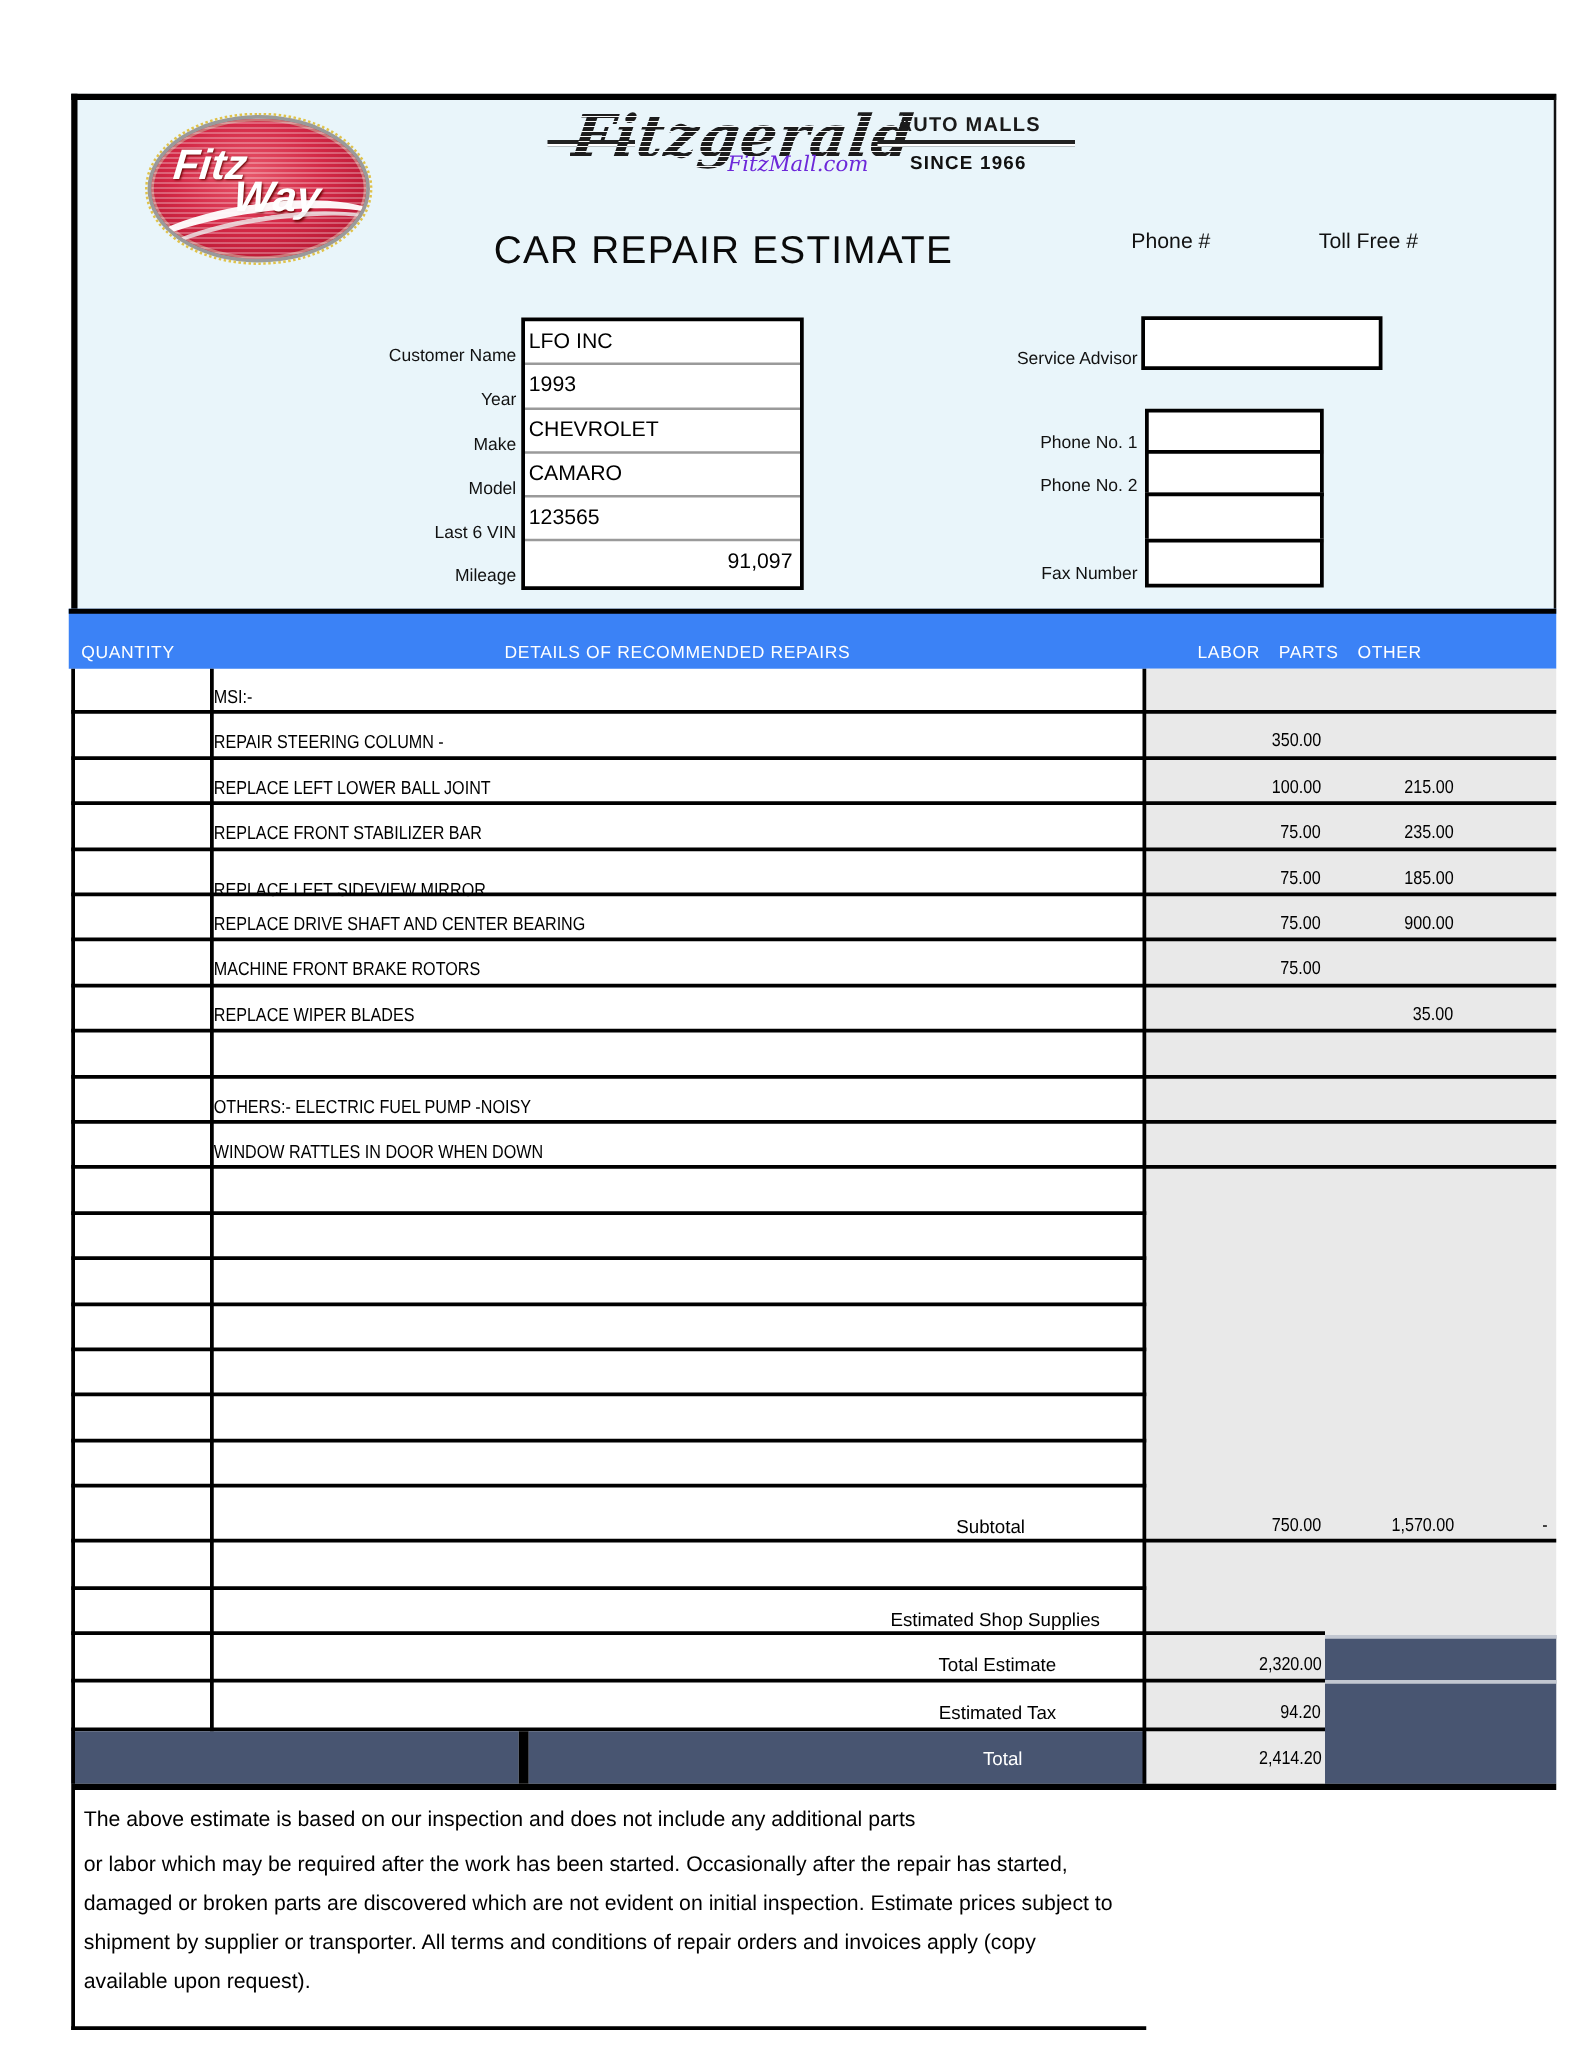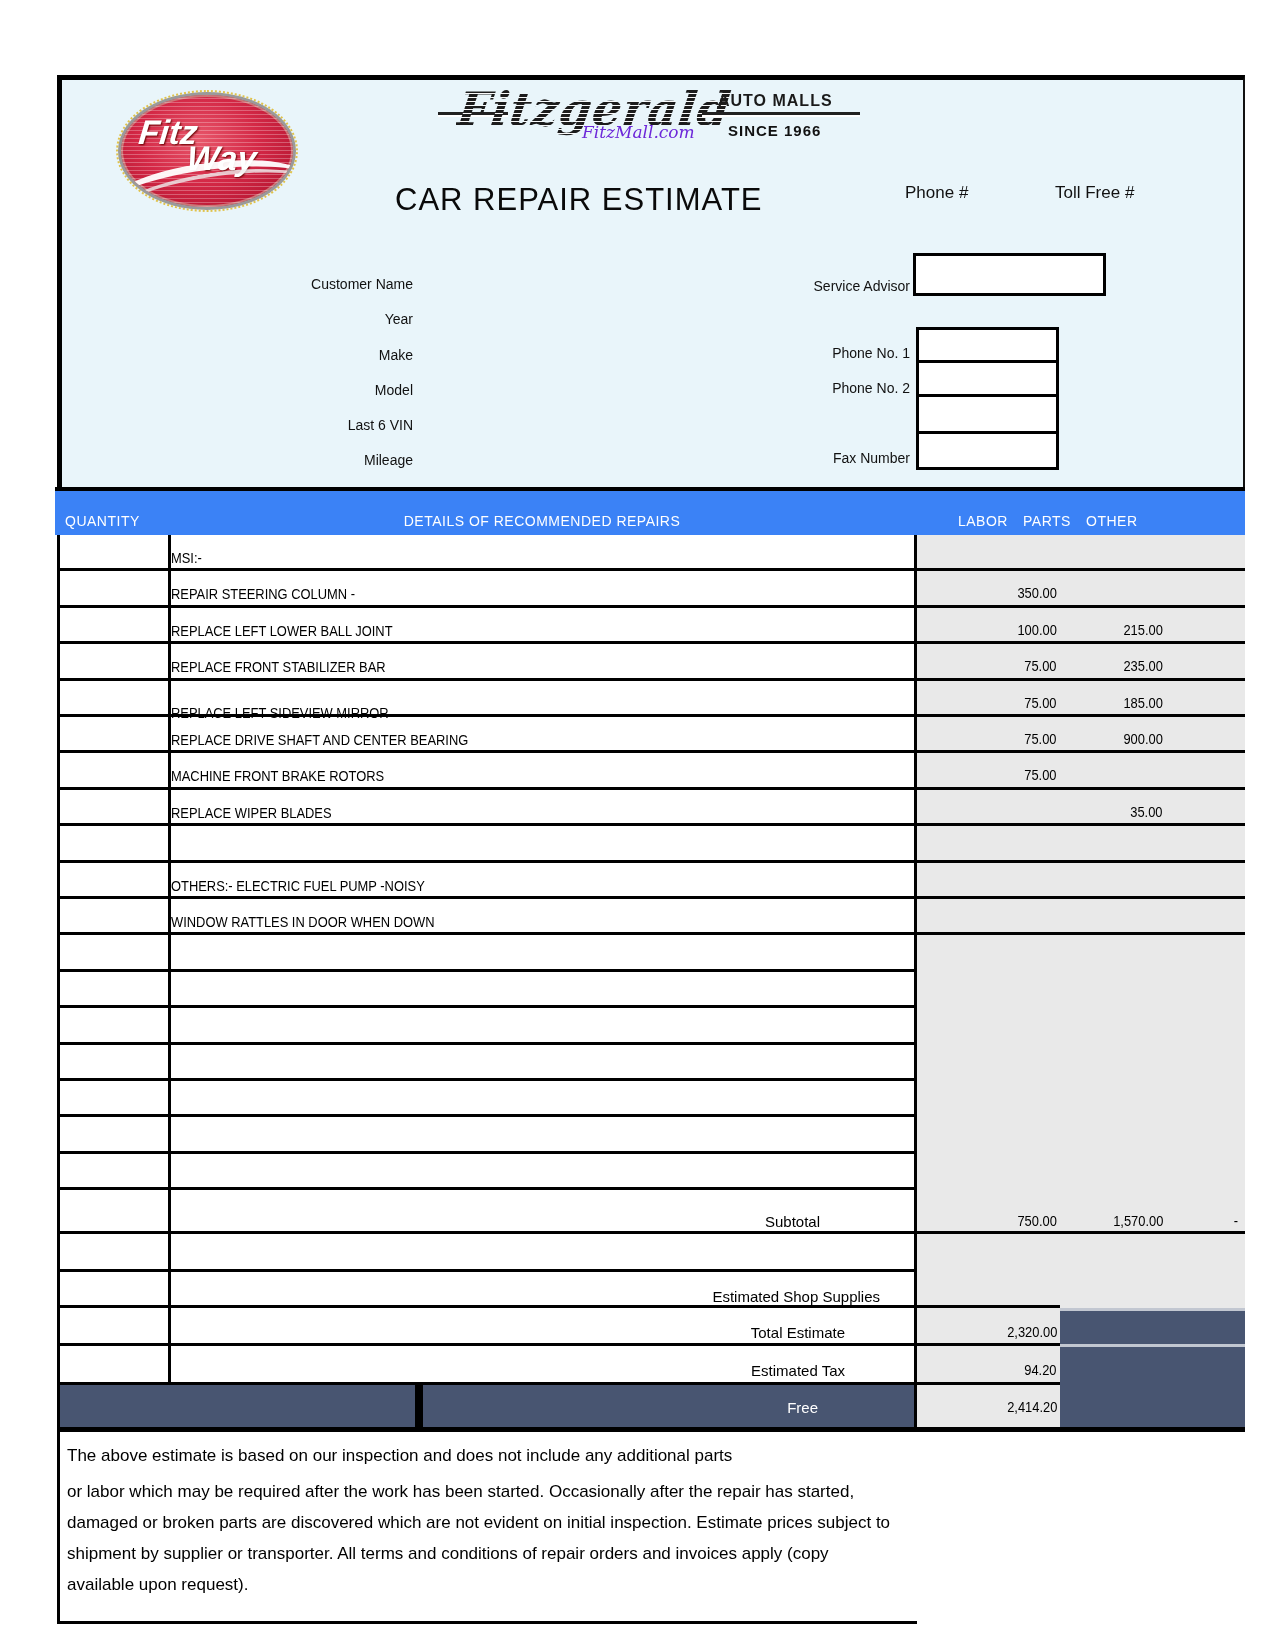--- a/index.html
+++ b/index.html
@@ -115,20 +115,40 @@
   <div class="abs phonelbl" style="left:905px;">Phone #</div>
   <div class="abs phonelbl" style="left:1055px;">Toll Free #</div>
 
   <div class="abs flabel custlab" style="top:276px;">Customer Name</div>
   <div class="abs flabel custlab" style="top:311px;">Year</div>
   <div class="abs flabel custlab" style="top:347px;">Make</div>
   <div class="abs flabel custlab" style="top:382px;">Model</div>
   <div class="abs flabel custlab" style="top:417px;">Last 6 VIN</div>
   <div class="abs flabel custlab" style="top:452px;">Mileage</div>
 
+  <div class="abs" id="custbox">
+    <div class="frow">
+        <div class="fval">LFO INC</div>
+      </div>
+    <div class="frow">
+        <div class="fval">1993</div>
+      </div>
+    <div class="frow">
+        <div class="fval">CHEVROLET</div>
+      </div>
+    <div class="frow">
+        <div class="fval">CAMARO</div>
+      </div>
+    <div class="frow">
+        <div class="fval">123565</div>
+      </div>
+    <div class="frow r-align">
+        <div class="fval">91,097</div>
+      </div>
+  </div>
 
   <div class="abs flabel rlab" style="top:278px;">Service Advisor</div>
   <div class="abs svcbox"></div>
 
   <div class="abs flabel rlab" style="top:345px;">Phone No. 1</div>
   <div class="pbox" style="top:327px;height:36px;"></div>
   <div class="abs flabel rlab" style="top:380px;">Phone No. 2</div>
   <div class="pbox" style="top:360px;height:37px;"></div>
   <div class="pbox" style="top:394px;height:40px;border-bottom:2px solid #9a9a9a;"></div>
   <div class="abs flabel rlab" style="top:450px;">Fax Number</div>
@@ -212,21 +232,21 @@
   <div class="money lab-col" style="top:1323px;"><span class="narrowR">2,320.00</span></div>
   <div class="rowline" style="top:1343px;width:1003px;"></div>
 
   <div class="totlabel" style="top:1362px;left:625px;width:220px;">Estimated Tax</div>
   <div class="money lab-col" style="top:1361px;"><span class="narrowR">94.20</span></div>
   <div class="rowline" style="top:1382px;width:1003px;"></div>
 
   <div class="darkblock" style="left:57px;top:1385px;width:358px;height:42px;"></div>
   <div class="abs" style="left:415px;top:1385px;width:8px;height:42px;background:#000;"></div>
   <div class="darkblock" style="left:423px;top:1385px;width:494px;height:42px;"></div>
-  <div class="totlabel" style="top:1399px;left:598px;width:220px;color:#fff;">Free</div>
+  <div class="totlabel" style="top:1399px;left:598px;width:220px;color:#fff;">Total</div>
   <div class="money lab-col" style="top:1398px;"><span class="narrowR">2,414.20</span></div>
   <div class="rowline" style="top:1427px;width:1188px;height:5px;"></div>
 
   <div class="vline" style="left:57px;top:535px;height:892px;"></div>
   <div class="vline" style="left:168px;top:535px;height:850px;"></div>
   <div class="vline" style="left:914px;top:535px;height:892px;"></div>
 
   <div class="abs" id="footer">
     <div>The above estimate is based on our inspection and does not include any additional parts</div>
     <div>or labor which may be required after the work has been started. Occasionally after the repair has started,</div>

